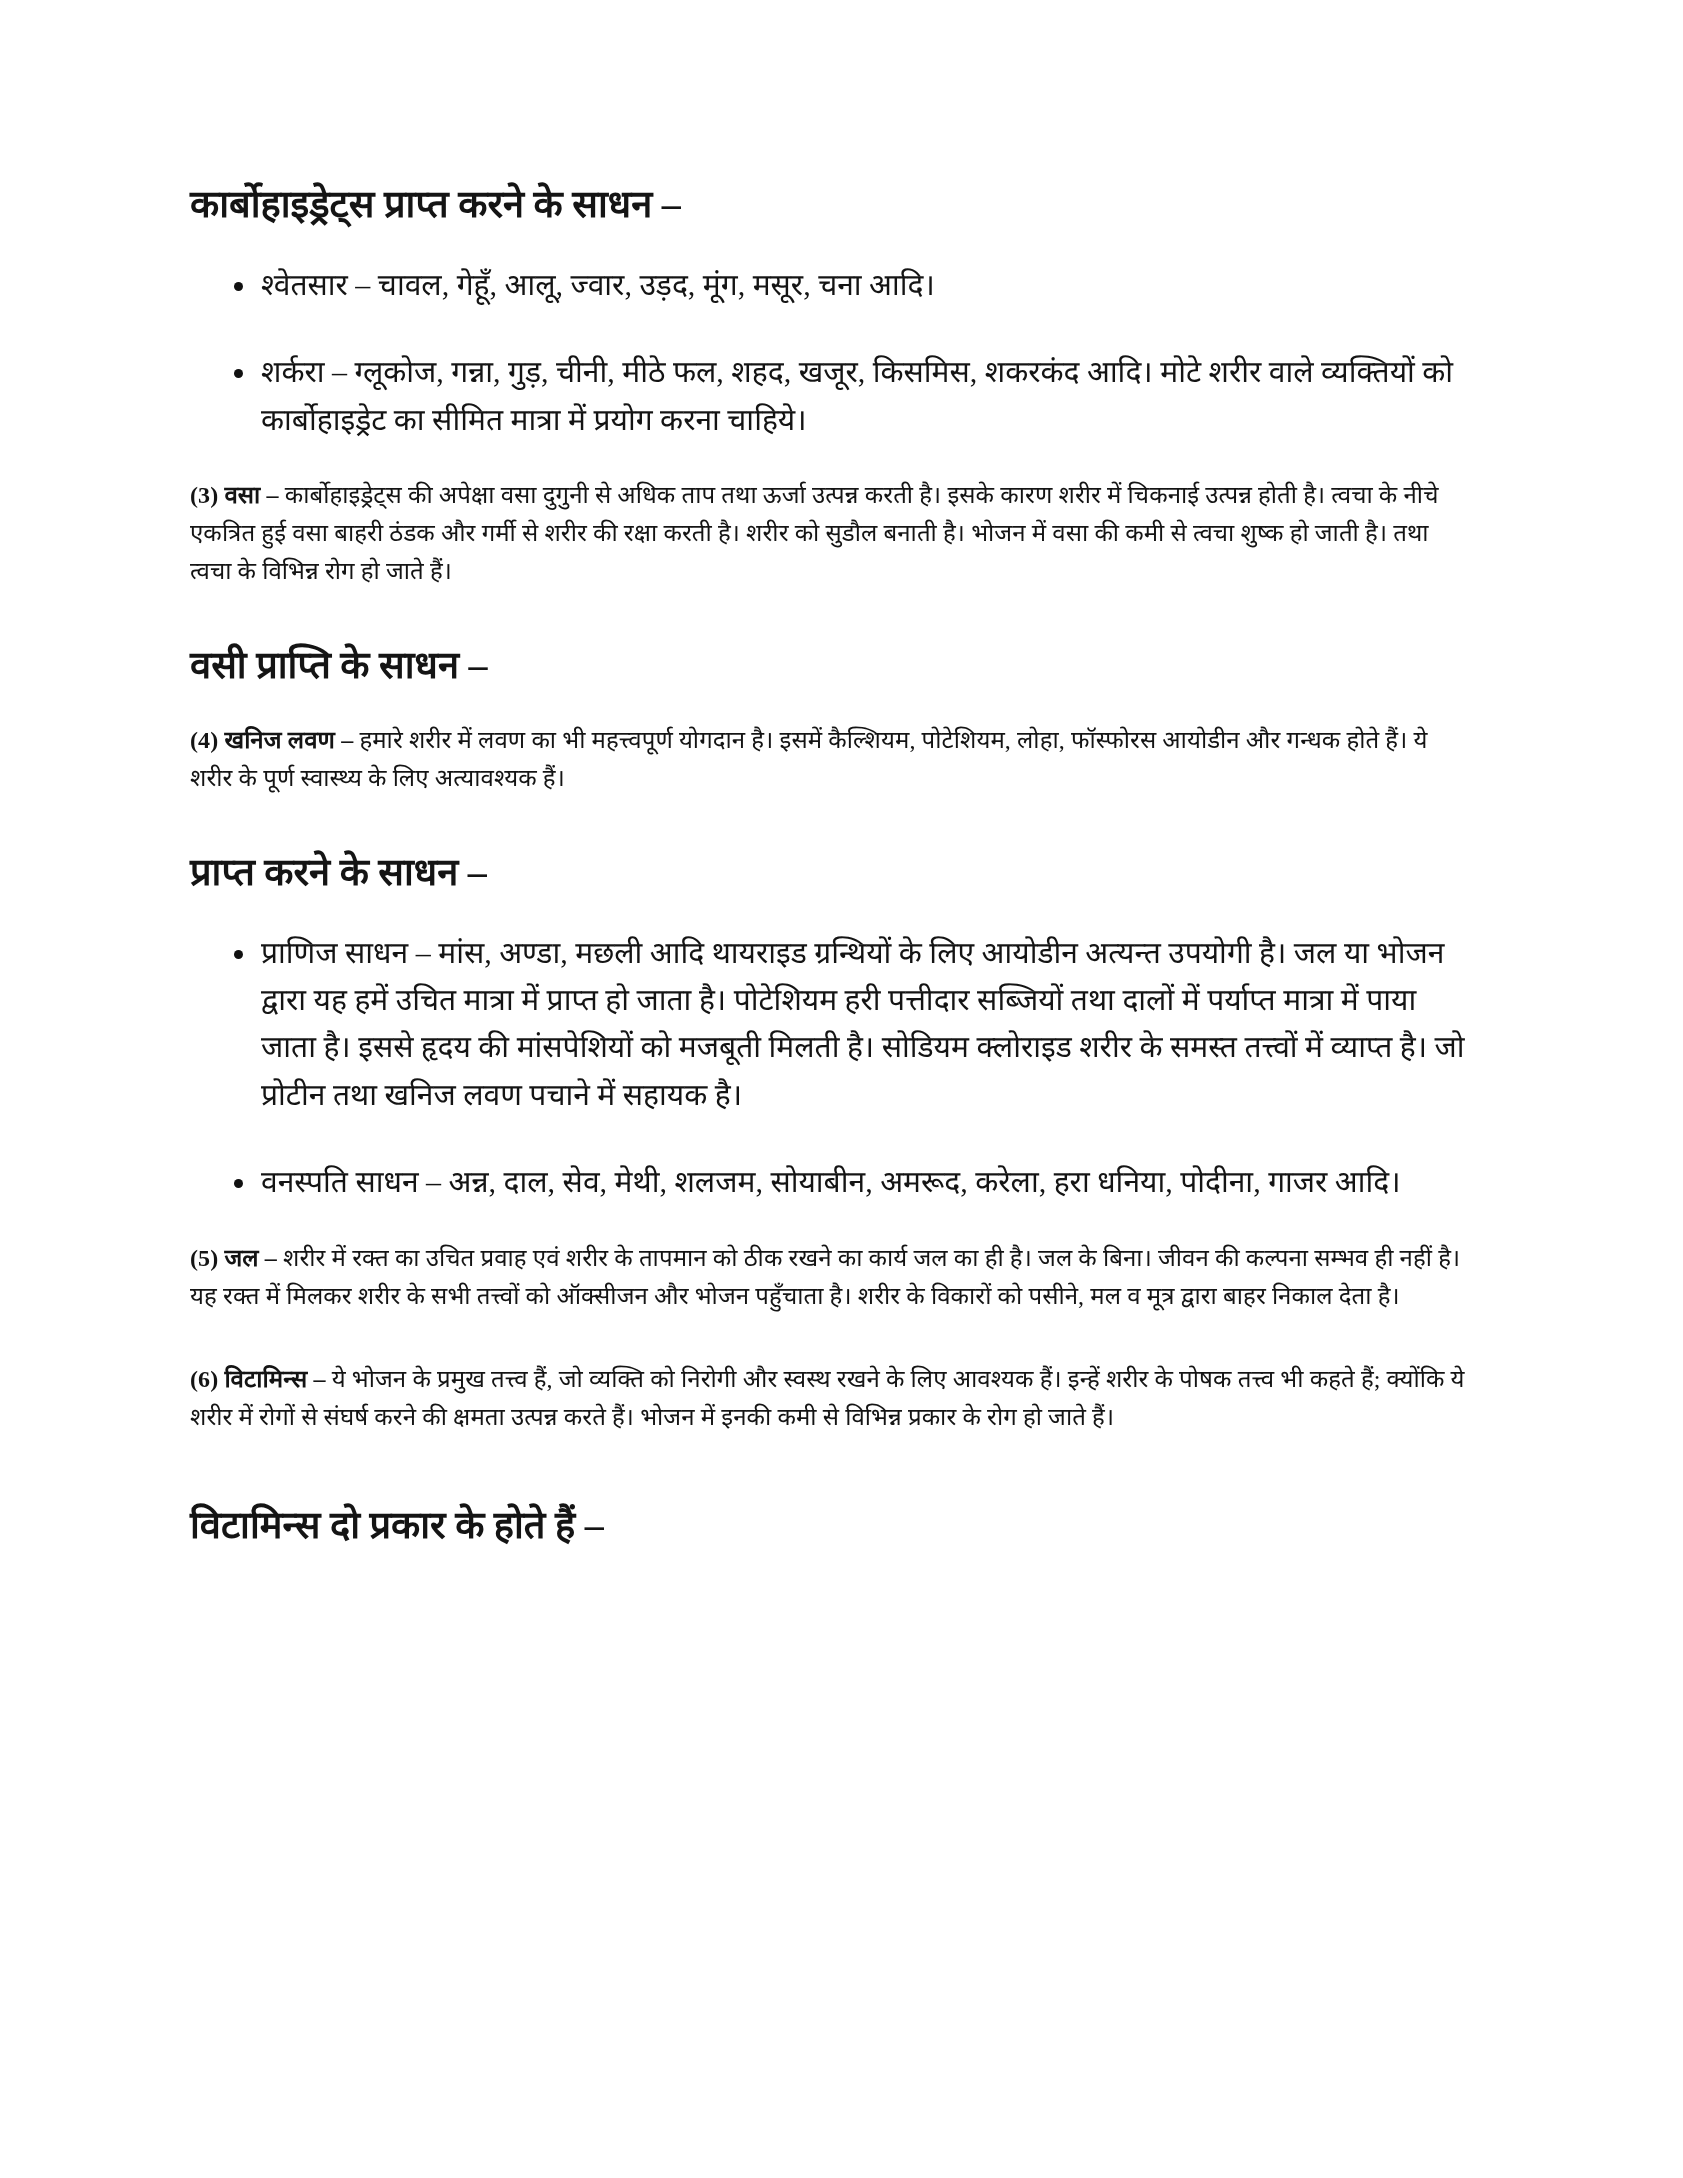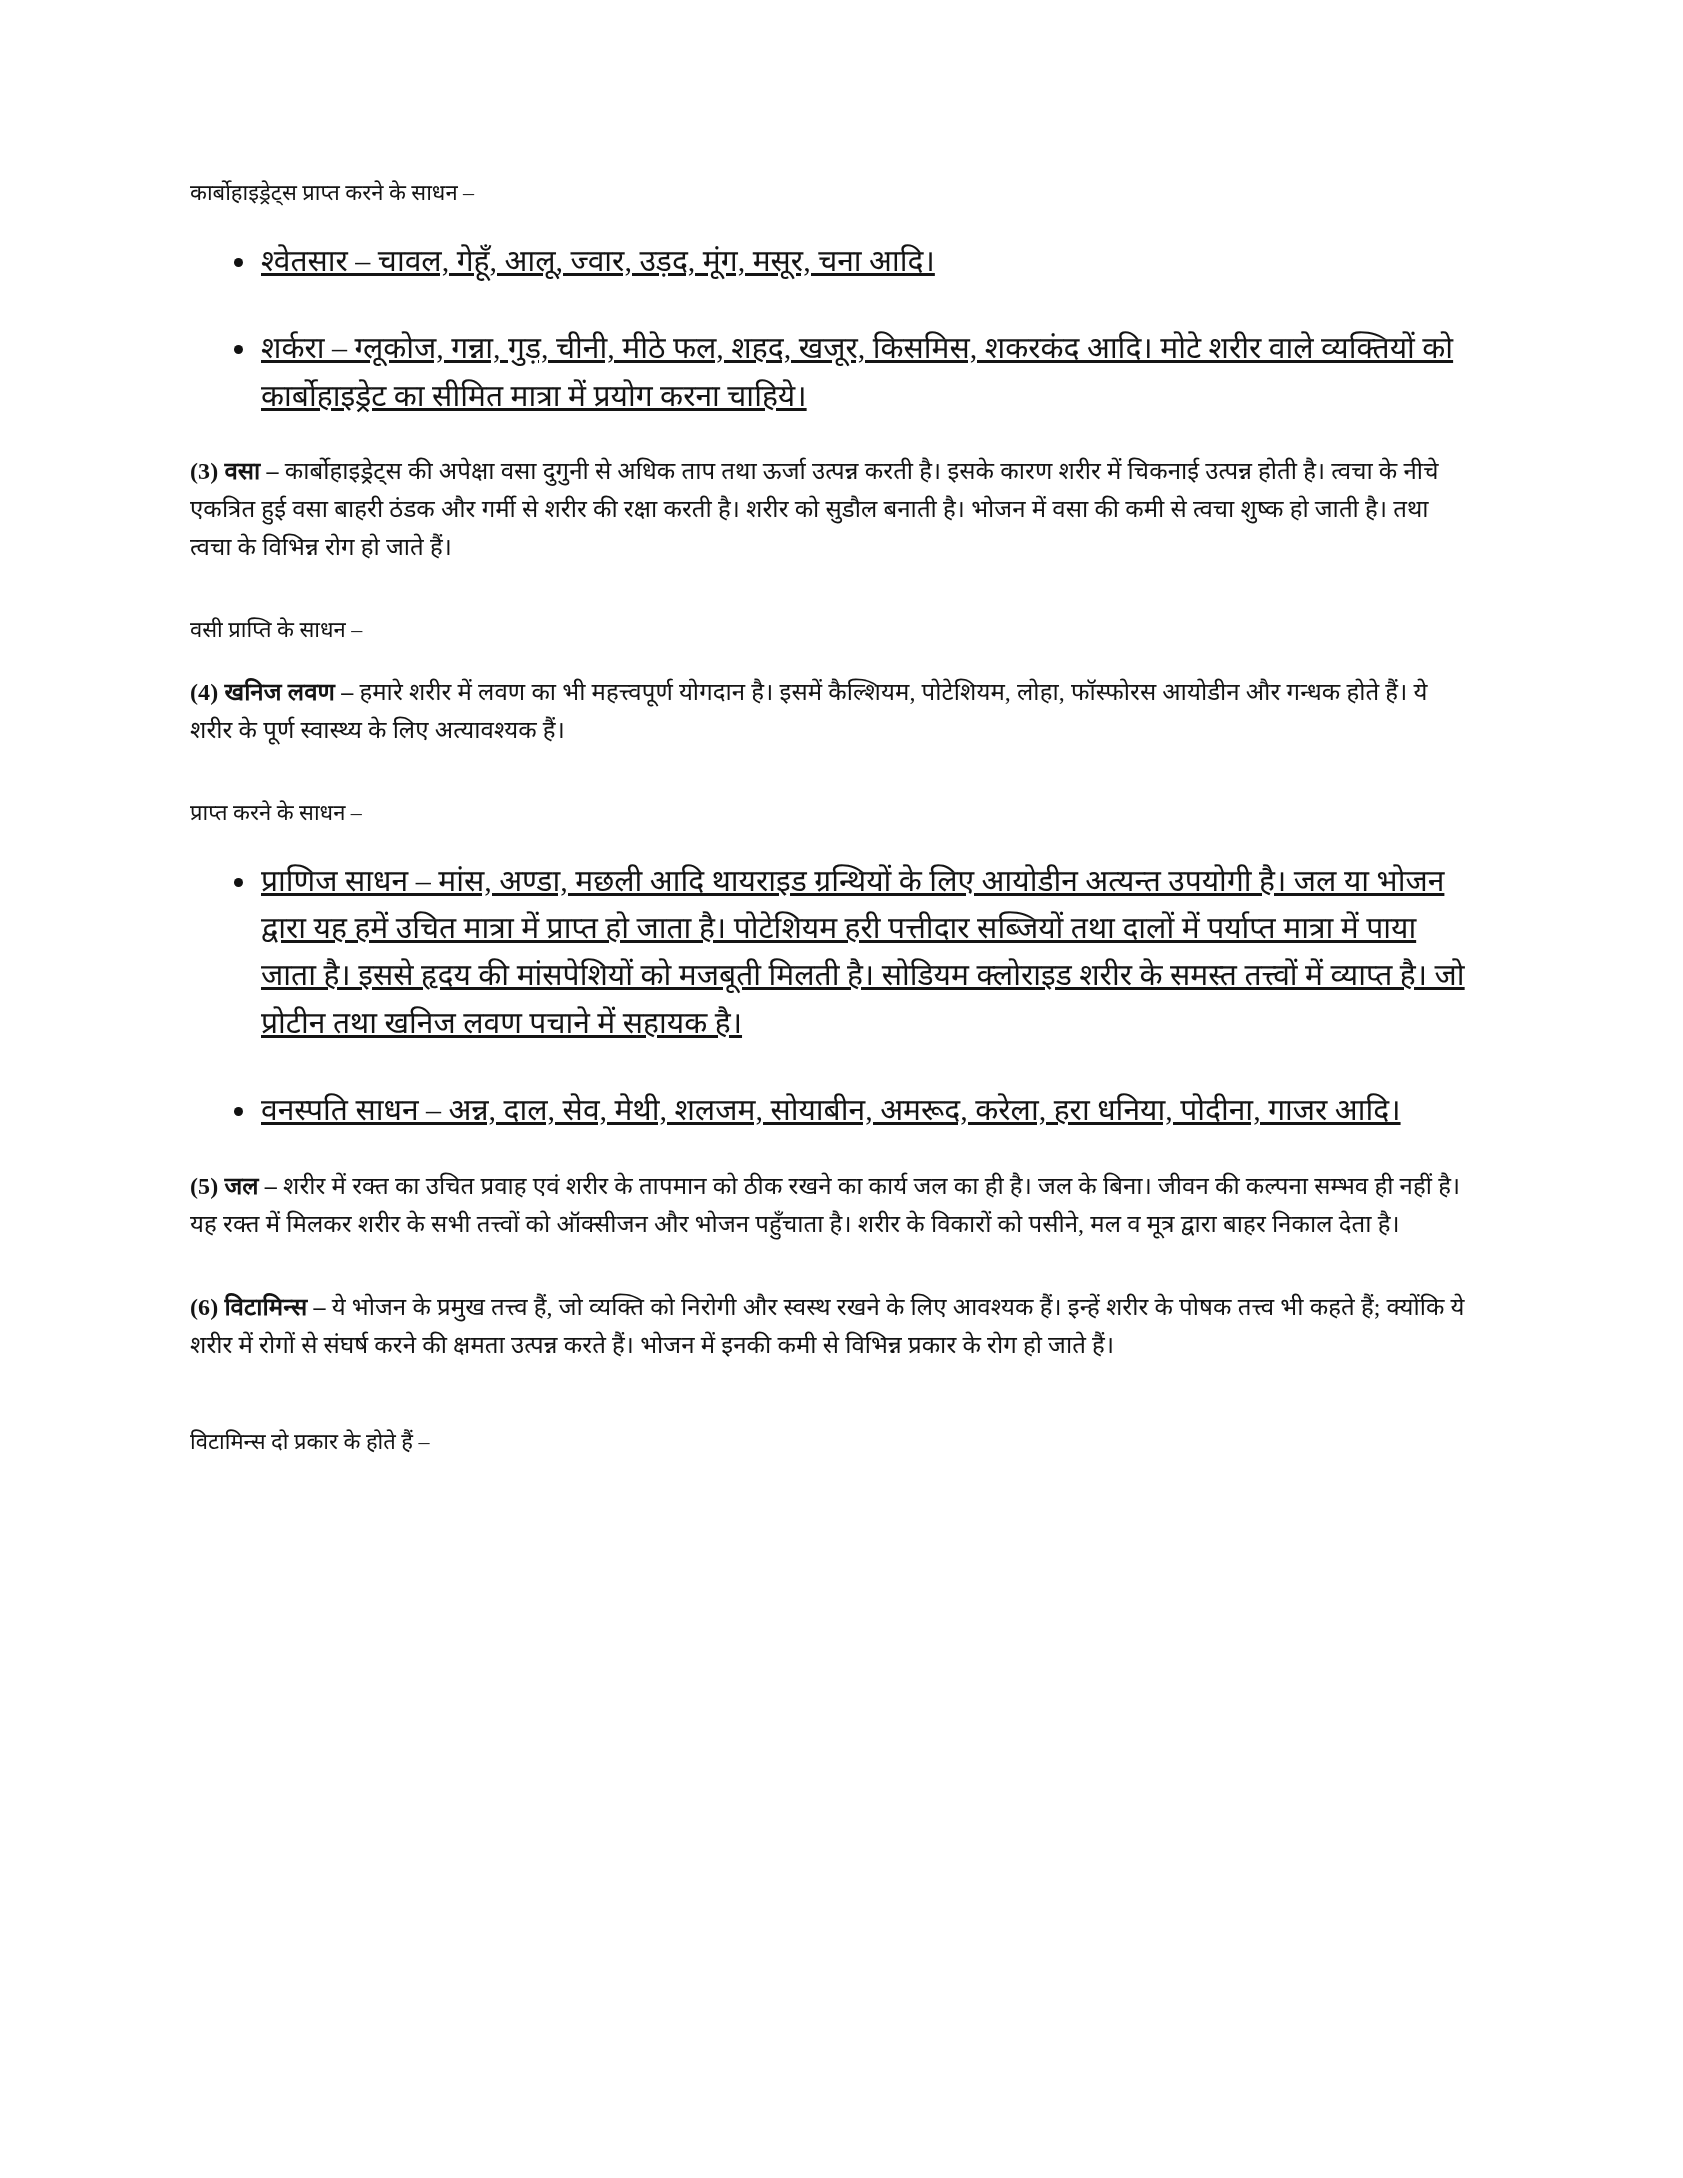--- a/index.html
+++ b/index.html
@@ -30,31 +30,31 @@
     text-align: left;
   }
   .para {
     margin: 0 0 34px 0;
     font-size: 24px;
     line-height: 1.58;
     letter-spacing: 0.1px;
   }
   .heading-line {
     margin: 0 0 28px 0;
-    font-size: 22px;
+    font-size: 38px;
     line-height: 1.5;
+    font-weight: bold;
   }
   .lead {
     font-weight: bold;
   }
   .bullet-list {
     list-style: none;
     margin: 0 0 34px 0;
     padding: 0 0 0 0;
-    text-decoration: underline;
   }
   .bullet-list li {
     position: relative;
     margin: 0 0 6px 0;
     padding-left: 71px;
     font-size: 30px;
     line-height: 1.58;
   }
   .bullet-list li:last-child {
     margin-bottom: 0;

